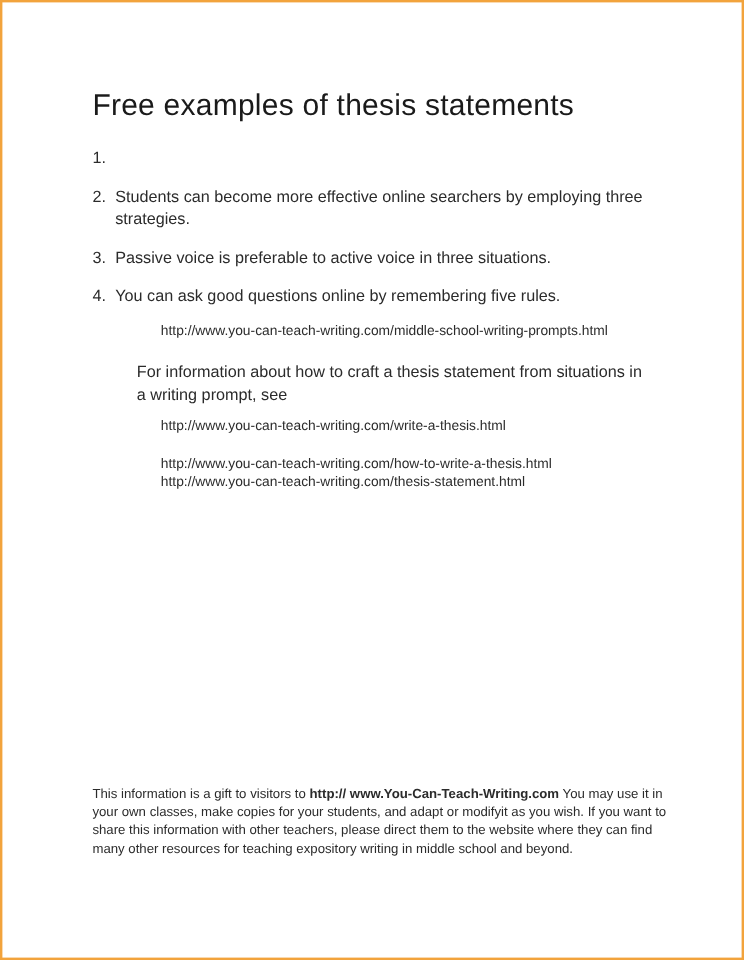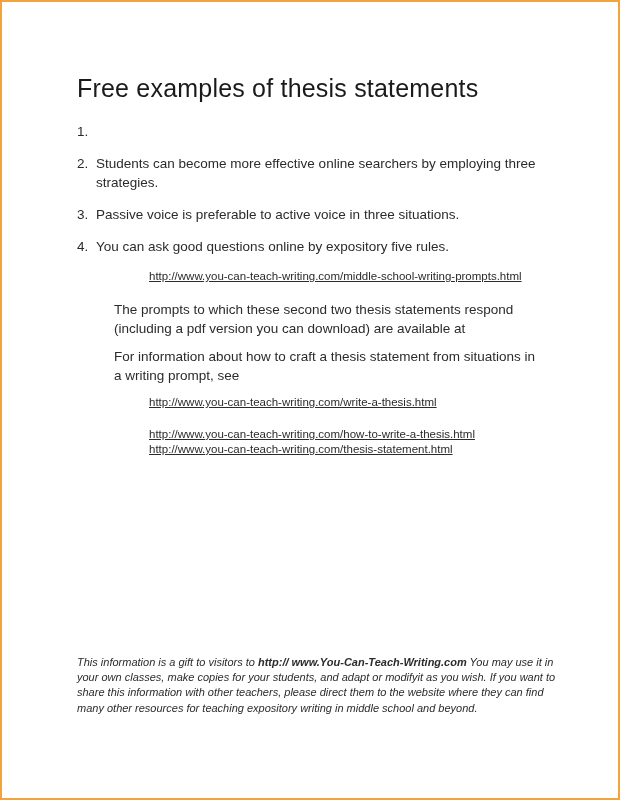--- a/index.html
+++ b/index.html
@@ -41,37 +41,35 @@
   }
   .blocks { margin-top: 10px; }
   .para {
     margin-left: 37px;
     margin-right: 10px;
     font-size: 13.5px;
     line-height: 1.4;
     margin-bottom: 9px;
   }
   .url {
-    margin-left: 72px;
+    margin-left: 57px;
     font-size: 11.5px;
     line-height: 1.3;
     margin-bottom: 17px;
     color: #2b2b2b;
-    text-decoration: underline;
   }
   .url-last { margin-bottom: 0; }
   .footer {
     position: absolute;
     left: 75px;
     right: 62px;
     top: 653px;
     font-size: 11px;
     line-height: 1.38;
     color: #2b2b2b;
-    font-style: italic;
   }
   .footer .bold { font-weight: 700; }
 </style>
 </head>
 <body>
 
 <div class="page">
 
   <h1 class="doc-title">Free examples of thesis statements</h1>
 
@@ -82,27 +80,26 @@
     <li>
       <span class="num">2.</span>
       <span class="txt">Students can become more effective online searchers by employing three strategies.</span>
     </li>
     <li>
       <span class="num">3.</span>
       <span class="txt">Passive voice is preferable to active voice in three situations.</span>
     </li>
     <li>
       <span class="num">4.</span>
-      <span class="txt">You can ask good questions online by expository five rules.</span>
+      <span class="txt">You can ask good questions online by remembering five rules.</span>
     </li>
   </ol>
 
   <div class="blocks">
     <div class="url">http://www.you-can-teach-writing.com/middle-school-writing-prompts.html</div>
-    <div class="para">The prompts to which these second two thesis statements respond (including a pdf version you can download) are available at</div>
     <div class="para">For information about how to craft a thesis statement from situations in a writing prompt, see</div>
     <div class="url">http://www.you-can-teach-writing.com/write-a-thesis.html</div>
     <div class="url url-last">http://www.you-can-teach-writing.com/how-to-write-a-thesis.html</div>
     <div class="url">http://www.you-can-teach-writing.com/thesis-statement.html</div>
   </div>
 
 </div>
 
 <div class="footer">
   <span>This information is a gift to visitors to </span><span class="bold">http:// www.You-Can-Teach-Writing.com</span><span> You may use it in your own classes, make copies for your students, and adapt or modifyit as you wish. If you want to share this information with other teachers, please direct them to the website where they can find many other resources for teaching expository writing in middle school and beyond.</span>

